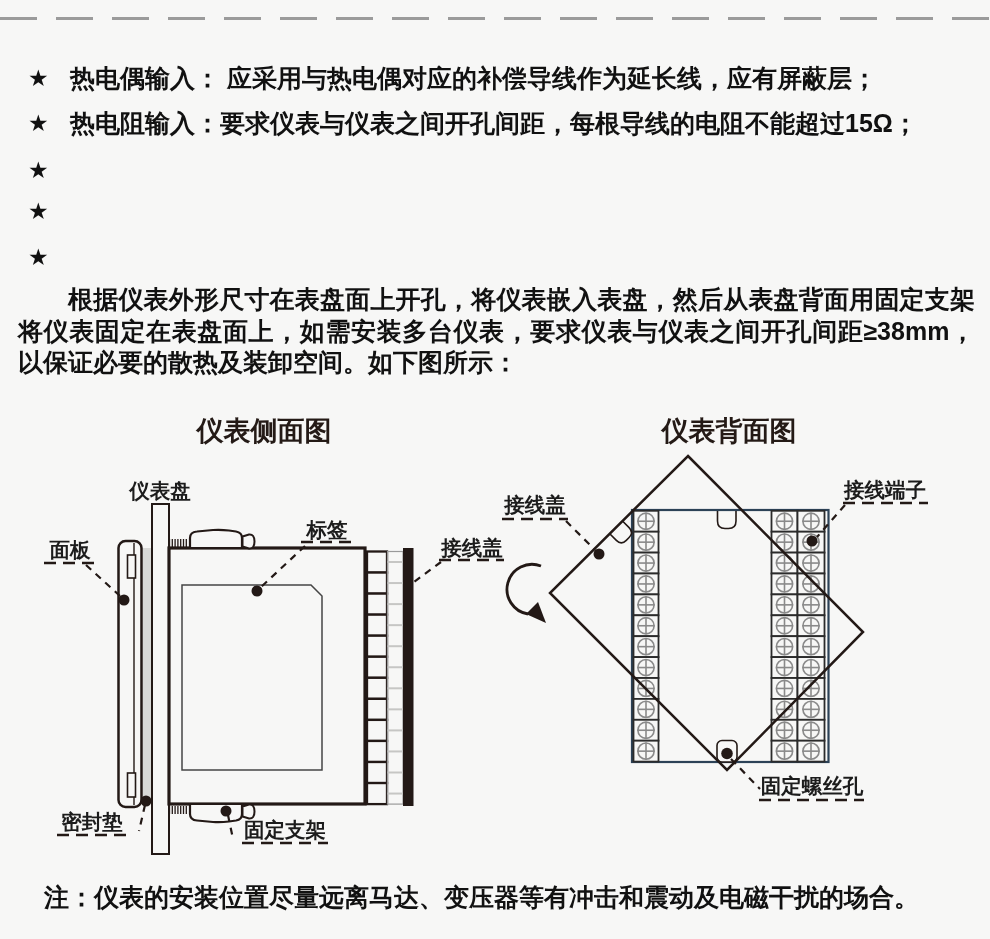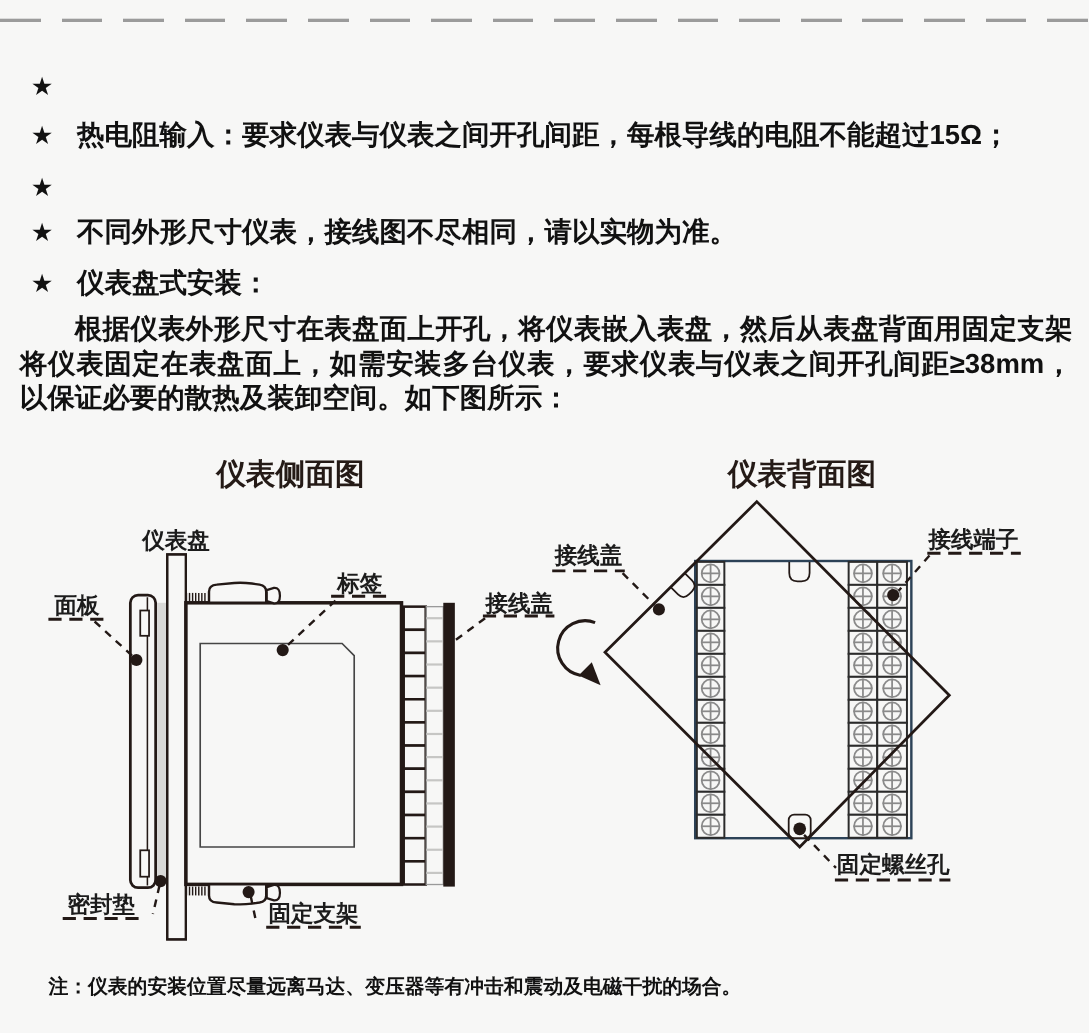--- a/index.html
+++ b/index.html
@@ -19,21 +19,21 @@
   .row{position:absolute;left:28px;right:14px;display:flex;align-items:flex-start;
     font-weight:bold;font-size:25px;line-height:30px;color:var(--text);}
   .star{width:30px;flex:0 0 30px;margin-right:12px;font-size:23px;line-height:30px;}
   .para{
     position:absolute;left:18px;top:284px;width:957px;
     font-weight:bold;font-size:25px;line-height:31.5px;
     text-indent:2em;text-align:justify;color:var(--text);
   }
   .note{
     position:absolute;left:44px;top:882px;right:14px;
-    font-weight:bold;font-size:18px;line-height:31px;color:var(--text);
+    font-weight:bold;font-size:25px;line-height:31px;color:var(--text);
   }
   .diagrams{position:absolute;left:0;top:400px;width:990px;height:470px;}
   svg text{font-family:"Liberation Sans","DejaVu Sans",sans-serif;}
   .dg-title{font-family:"Liberation Serif","DejaVu Serif",serif;font-weight:bold;
     font-size:27px;fill:#241a16;}
   .dg-label{font-weight:600;font-size:20.5px;fill:#1c1c1c;}
   .ln{stroke:var(--line);fill:none;}
   .shape{stroke:var(--line);fill:var(--bg);}
   .solid{fill:var(--line);stroke:none;}
   .thin{stroke:#454545;stroke-width:1.5;fill:none;}
@@ -45,35 +45,34 @@
   .scr{stroke:var(--screw);stroke-width:1.6;fill:none;}
   .grayline{stroke:#c6c6c4;stroke-width:2;fill:none;}
 </style>
 </head>
 <body>
 
 <div class="cutline"></div>
 
 <div class="row" style="top:63px">
   <span class="star">★</span>
+  <span>热电偶输入： 应采用与热电偶对应的补偿导线作为延长线，应有屏蔽层；</span>
 </div>
 <div class="row" style="top:108px">
   <span class="star">★</span>
   <span>热电阻输入：要求仪表与仪表之间开孔间距，每根导线的电阻不能超过15Ω；</span>
 </div>
 <div class="row" style="top:155px">
   <span class="star">★</span>
 </div>
 <div class="row" style="top:196px">
   <span class="star">★</span>
-  <span>不同外形尺寸仪表，接线图不尽相同，请以实物为准。</span>
 </div>
 <div class="row" style="top:242px">
   <span class="star">★</span>
-  <span>仪表盘式安装：</span>
 </div>
 
 <div class="para">根据仪表外形尺寸在表盘面上开孔，将仪表嵌入表盘，然后从表盘背面用固定支架将仪表固定在表盘面上，如需安装多台仪表，要求仪表与仪表之间开孔间距≥38mm，以保证必要的散热及装卸空间。如下图所示：</div>
 
 <svg class="diagrams" viewBox="0 400 990 470">
   <defs>
     <pattern id="hatch" patternUnits="userSpaceOnUse" width="9.5" height="9.5">
       <path d="M0,9.5 L9.5,0 M-2.4,2.4 L2.4,-2.4 M7.1,11.9 L11.9,7.1" stroke="#231916" stroke-width="1.7"></path>
     </pattern>
   </defs>

